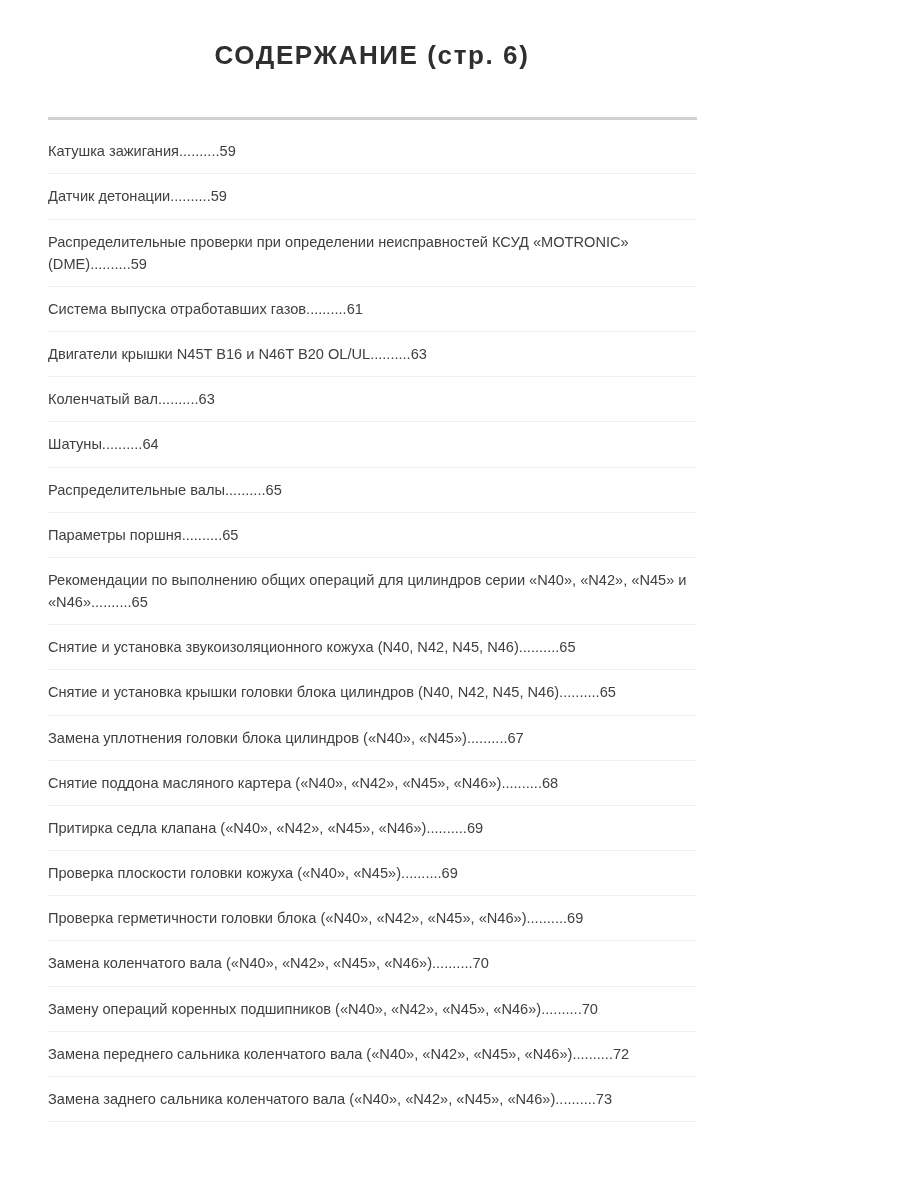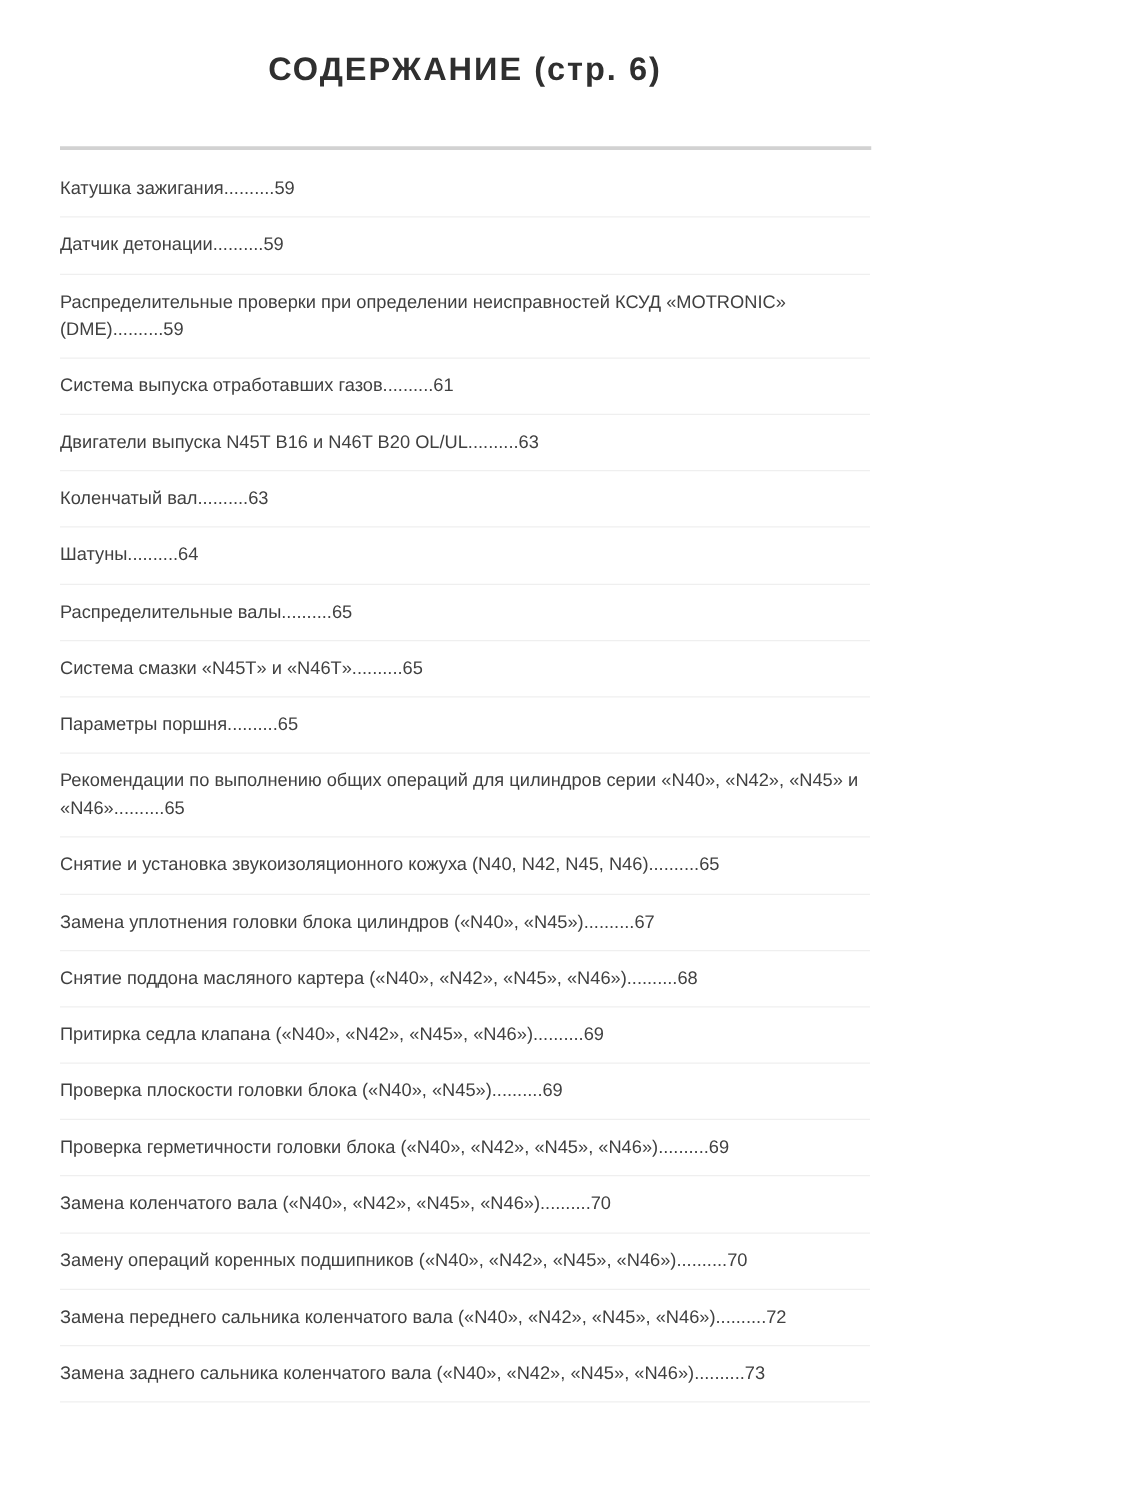--- a/index.html
+++ b/index.html
@@ -69,32 +69,32 @@
 
   <h1 class="page-title">СОДЕРЖАНИЕ (стр. 6)</h1>
 
   <div class="title-rule"></div>
 
   <ul class="toc" id="toc-list">
       <li class="toc-row"><span class="toc-entry-text">Катушка зажигания..........59</span></li>
       <li class="toc-row"><span class="toc-entry-text">Датчик детонации..........59</span></li>
       <li class="toc-row"><span class="toc-entry-text">Распределительные проверки при определении неисправностей КСУД «MOTRONIC» (DME)..........59</span></li>
       <li class="toc-row"><span class="toc-entry-text">Система выпуска отработавших газов..........61</span></li>
-      <li class="toc-row"><span class="toc-entry-text">Двигатели выпуска N45T B16 и N46T B20 OL/UL..........63</span></li>
+      <li class="toc-row"><span class="toc-entry-text">Двигатели крышки N45T B16 и N46T B20 OL/UL..........63</span></li>
       <li class="toc-row"><span class="toc-entry-text">Коленчатый вал..........63</span></li>
       <li class="toc-row"><span class="toc-entry-text">Шатуны..........64</span></li>
       <li class="toc-row"><span class="toc-entry-text">Распределительные валы..........65</span></li>
-      <li class="toc-row"><span class="toc-entry-text">Система смазки «N45T» и «N46T»..........65</span></li>
       <li class="toc-row"><span class="toc-entry-text">Параметры поршня..........65</span></li>
       <li class="toc-row"><span class="toc-entry-text">Рекомендации по выполнению общих операций для цилиндров серии «N40», «N42», «N45» и «N46»..........65</span></li>
       <li class="toc-row"><span class="toc-entry-text">Снятие и установка звукоизоляционного кожуха (N40, N42, N45, N46)..........65</span></li>
+      <li class="toc-row"><span class="toc-entry-text">Снятие и установка крышки головки блока цилиндров (N40, N42, N45, N46)..........65</span></li>
       <li class="toc-row"><span class="toc-entry-text">Замена уплотнения головки блока цилиндров («N40», «N45»)..........67</span></li>
       <li class="toc-row"><span class="toc-entry-text">Снятие поддона масляного картера («N40», «N42», «N45», «N46»)..........68</span></li>
       <li class="toc-row"><span class="toc-entry-text">Притирка седла клапана («N40», «N42», «N45», «N46»)..........69</span></li>
-      <li class="toc-row"><span class="toc-entry-text">Проверка плоскости головки блока («N40», «N45»)..........69</span></li>
+      <li class="toc-row"><span class="toc-entry-text">Проверка плоскости головки кожуха («N40», «N45»)..........69</span></li>
       <li class="toc-row"><span class="toc-entry-text">Проверка герметичности головки блока («N40», «N42», «N45», «N46»)..........69</span></li>
       <li class="toc-row"><span class="toc-entry-text">Замена коленчатого вала («N40», «N42», «N45», «N46»)..........70</span></li>
       <li class="toc-row"><span class="toc-entry-text">Замену операций коренных подшипников («N40», «N42», «N45», «N46»)..........70</span></li>
       <li class="toc-row"><span class="toc-entry-text">Замена переднего сальника коленчатого вала («N40», «N42», «N45», «N46»)..........72</span></li>
       <li class="toc-row"><span class="toc-entry-text">Замена заднего сальника коленчатого вала («N40», «N42», «N45», «N46»)..........73</span></li>
     </ul>
 
 </div>
 
 </body></html>

